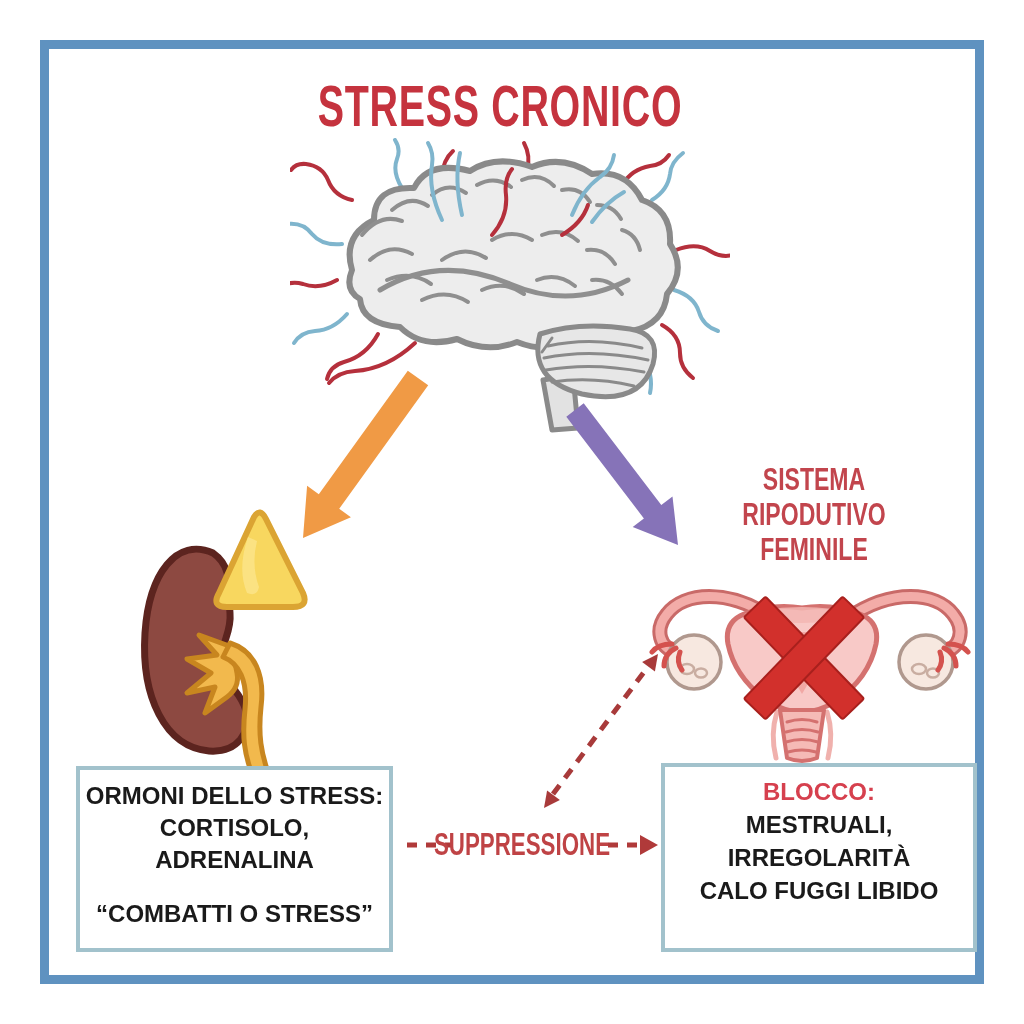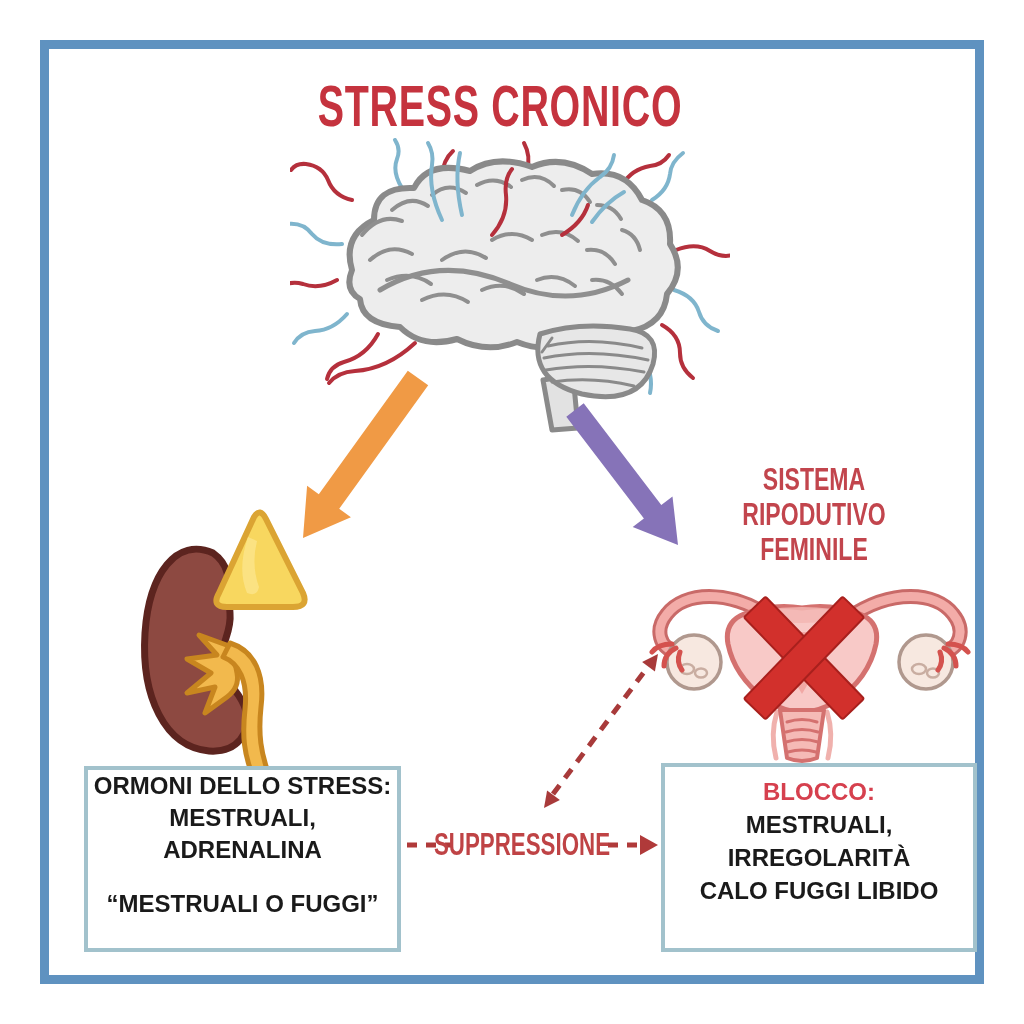--- a/index.html
+++ b/index.html
@@ -32,21 +32,21 @@
     left:397px;top:827px;width:250px;text-align:center;
     font-size:31px;font-weight:bold;
     color:var(--suppression-red,#bf4345);
     transform:scaleX(0.72);
   }
   .textbox{
     background:#ffffff;border:4px solid var(--box-border,#a2c2cc);
     box-sizing:border-box;text-align:center;
     font-weight:bold;color:#1a1a1a;font-size:24px;
   }
-  .left-box{left:84px;top:766px;width:317px;height:186px;}
+  .left-box{left:76px;top:766px;width:317px;height:186px;padding-top:10px;}
   .left-box .ln{line-height:32px;}
   .left-box .gap{height:22px;}
   .right-box{left:661px;top:763px;width:316px;height:189px;padding-top:8px;}
   .right-box .ln{line-height:33px;}
   .right-box .red-ln{color:var(--blocco-red,#d6404e);}
   svg{display:block;}
   .overlay{left:0;top:0;pointer-events:none;}
 </style>
 </head>
 <body>
@@ -193,23 +193,23 @@
   <div class="abs repro-heading condensed">
     <div>SISTEMA</div>
     <div>RIPODUTIVO</div>
     <div>FEMINILE</div>
   </div>
 
   <div class="abs suppression-label condensed">SUPPRESSIONE</div>
 
   <div class="abs textbox left-box">
     <div class="ln">ORMONI DELLO STRESS:</div>
-    <div class="ln">MESTRUALI, ADRENALINA</div>
+    <div class="ln">CORTISOLO, ADRENALINA</div>
     <div class="gap"></div>
-    <div class="ln">“MESTRUALI O FUGGI”</div>
+    <div class="ln">“COMBATTI O STRESS”</div>
   </div>
 
   <div class="abs textbox right-box">
     <div class="ln red-ln">BLOCCO:</div>
     <div class="ln">MESTRUALI,</div>
     <div class="ln">IRREGOLARITÀ</div>
     <div class="ln">CALO FUGGI LIBIDO</div>
   </div>
 
 </div>

